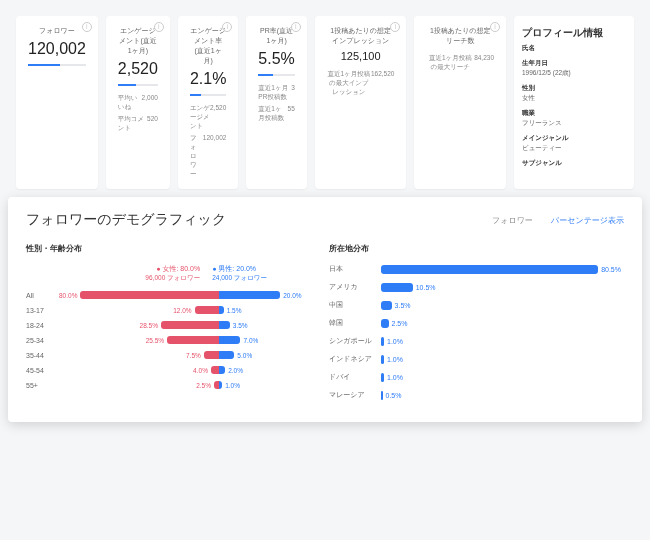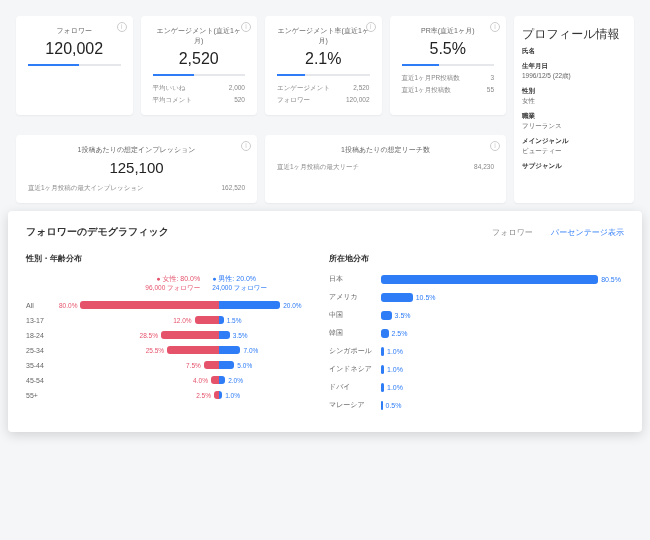--- a/index.html
+++ b/index.html
@@ -1,39 +1,39 @@
 <!DOCTYPE html>
 <html><head>
 <meta charset="utf-8">
 <style>
 *{box-sizing:border-box;margin:0;padding:0}
 body{font-family:-apple-system,"Hiragino Sans","Meiryo",sans-serif;background:#f5f6f8;width:650px;height:540px;overflow:hidden;font-size:9px;color:#333}
 .top{display:flex;gap:8px;padding:16px 16px 8px 16px}
-.top-left{flex:1;display:flex;flex-direction:column;gap:20px}
+.top-left{flex:1;display:flex;flex-direction:row;gap:8px}
 .metrics{display:flex;gap:8px}
 .card{background:#fff;border-radius:4px;box-shadow:0 1px 2px rgba(0,0,0,0.05);padding:10px 12px;position:relative;flex:1}
 .card-info{position:absolute;top:6px;right:6px;width:10px;height:10px;border-radius:50%;border:1px solid #ccc;color:#ccc;font-size:7px;line-height:8px;text-align:center}
 .card-label{font-size:7px;color:#666;text-align:center;margin-bottom:4px}
 .card-value{font-size:16px;font-weight:300;text-align:center;color:#222;margin-bottom:6px}
 .card-bar{height:2px;background:#e5e7eb;margin-bottom:8px;position:relative}
 .card-bar-fill{position:absolute;left:0;top:0;height:100%;background:#2e7cf6}
 .card-sub{display:flex;justify-content:space-between;font-size:6.5px;color:#888;margin-top:3px}
 .wide{display:flex;gap:8px}
 .wide .card{text-align:center}
 .wide .card-label{font-size:7px}
-.wide .card-value{font-size:15px}
+.wide .card-value{font-size:11px}
 .wide-sub{display:flex;justify-content:space-between;font-size:6.5px;color:#888;margin-top:8px}
 .profile{background:#fff;width:120px;padding:10px 8px;border-radius:4px;box-shadow:0 1px 2px rgba(0,0,0,0.05)}
-.profile-h{font-size:12px;font-weight:400;margin-bottom:4px}
+.profile-h{font-size:10px;font-weight:700;margin-bottom:4px}
 .profile-item{margin-bottom:6px}
 .profile-k{font-size:6.5px;font-weight:600;color:#333}
 .profile-v{font-size:6.5px;color:#666;margin-top:1px}
 .demo{margin:0 8px;background:#fff;border-radius:4px;box-shadow:0 3px 12px rgba(0,0,0,0.15);padding:14px 18px}
 .demo-head{display:flex;justify-content:space-between;align-items:center;margin-bottom:14px}
-.demo-title{font-size:10px;font-weight:700}
+.demo-title{font-size:14px;font-weight:400}
 .demo-toggle{font-size:8px;color:#888}
 .demo-toggle .active{color:#2e7cf6;margin-left:16px}
 .demo-body{display:flex;gap:8px}
 .demo-col{flex:1}
 .col-h{font-size:8px;font-weight:600;margin-bottom:10px}
 .gender-head{display:flex;font-size:7px;margin-bottom:8px}
 .gender-head .f{flex:1.6;text-align:right;padding-right:6px}
 .gender-head .clab{color:#e5536b}
 .gender-head .clab2{color:#2e7cf6}
 .gender-head .sub{color:#e5536b;font-size:6.5px}

